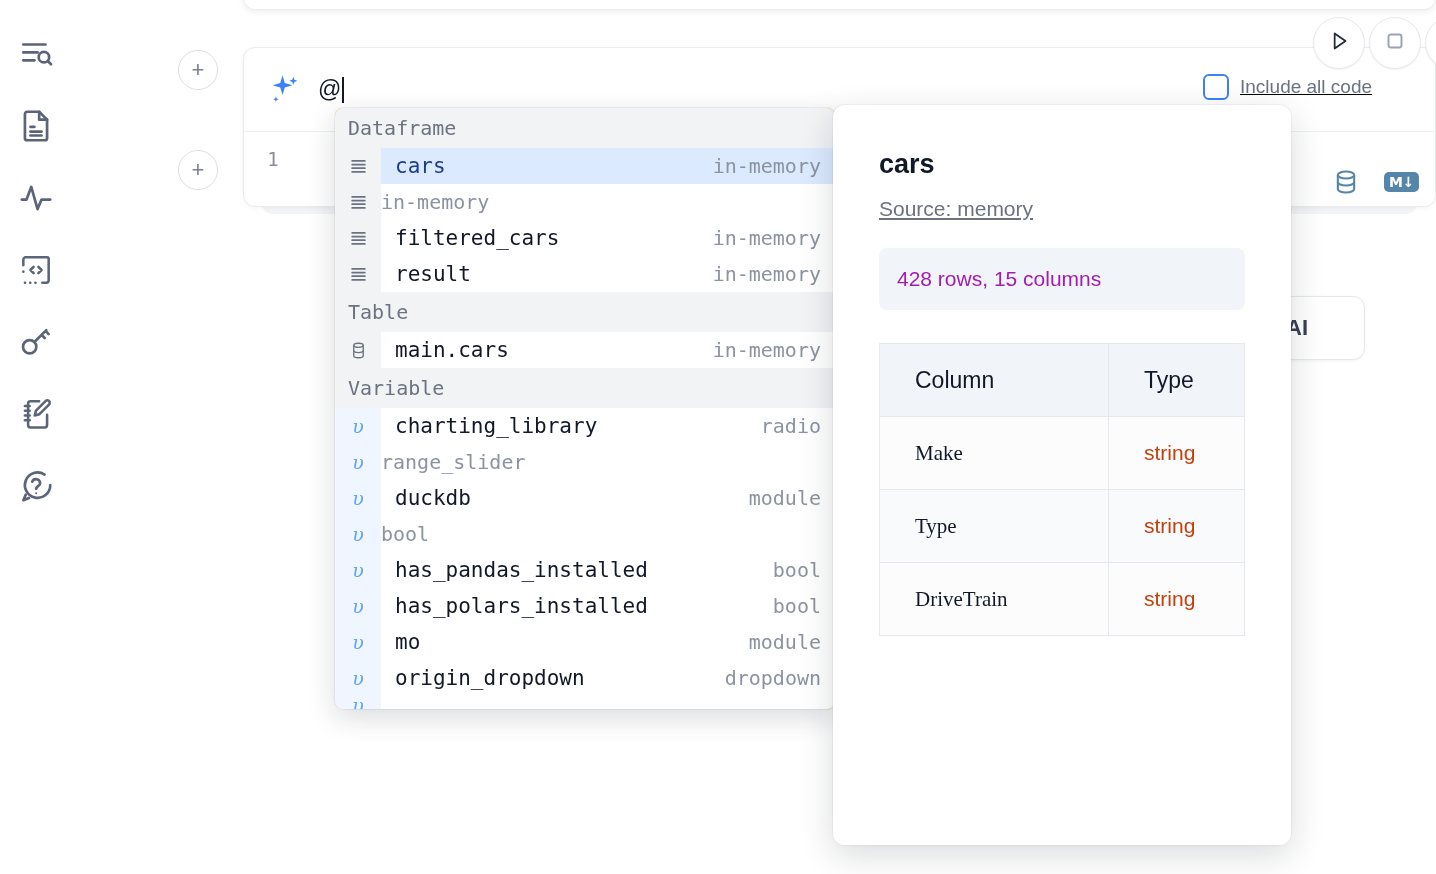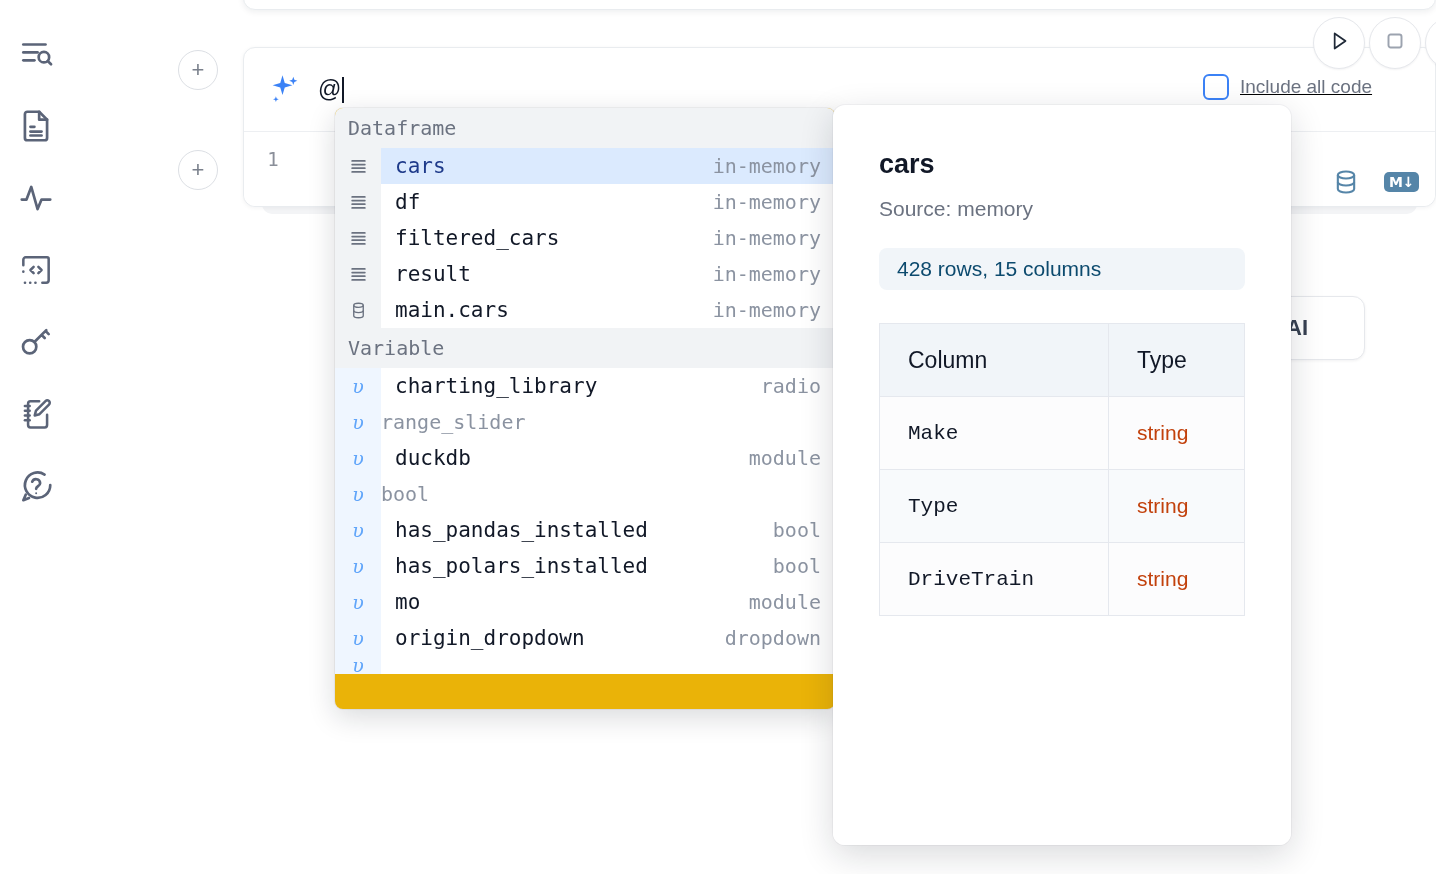--- a/index.html
+++ b/index.html
@@ -157,33 +157,33 @@
 
   
   .preview {
     position: absolute; left: 833px; top: 105px; width: 458px; height: 740px;
     background: #fff; border-radius: 12px;
     box-shadow: 0 10px 34px rgba(16,24,40,.16), 0 0 0 1px rgba(16,24,40,.04);
     z-index: 8; overflow: hidden;
   }
   .pv-inner { padding: 44px 46px 0 46px; }
   .pv-title { font-size: 27px; font-weight: bold; color: #111827; }
-  .pv-source { font-size: 21px; color: #6b7280; margin-top: 17px; }
+  .pv-source { font-size: 21px; color: #6b7280; margin-top: 17px; text-decoration: underline; }
   .pv-shape {
     margin-top: 27px; background: #f1f5f9; border-radius: 8px;
-    padding: 9px 18px; font-size: 21px; color: #0c4a6e;
+    padding: 19px 18px; font-size: 21px; color: #a21caf;
   }
   .pv-table { margin-top: 33px; width: 366px; border-collapse: collapse; }
   .pv-table th, .pv-table td {
     border: 1px solid #e5e8ee; text-align: left; height: 73px;
-    padding: 0 28px; vertical-align: middle;
+    padding: 0 35px; vertical-align: middle;
   }
   .pv-table th { background: #f1f5f9; font-weight: normal; font-size: 23px; color: #111827; }
   .pv-table td.col {
-    font-family: Liberation Mono, monospace; font-size: 21px; color: #111827;
+    font-family: Liberation Serif, serif; font-size: 21px; color: #111827;
     background: #fcfcfd;
   }
   .pv-table td.typ { font-size: 21px; color: #c2410c; background: #fcfcfd; width: 136px; }
   .pv-table tr:nth-child(even) td { background: #f8fafc; }
   .pv-fade {
     position: absolute; left: 0; bottom: 0; width: 100%; height: 58px;
     background: linear-gradient(to bottom, rgba(255,255,255,0), #fff 62%);
   }
 </style>
 </head>
@@ -349,21 +349,20 @@
       </div>
       <div class="dd-item">
         <span class="ic">
           <svg width="19" height="19" viewBox="0 0 24 24" fill="none" stroke="currentColor" stroke-width="2.2" stroke-linecap="round">
             <line x1="4" y1="5" x2="20" y2="5"></line>
             <line x1="4" y1="9.6" x2="20" y2="9.6"></line>
             <line x1="4" y1="14.2" x2="20" y2="14.2"></line>
             <line x1="4" y1="18.8" x2="20" y2="18.8"></line>
           </svg>
         </span>
-        <span class="nm">df</span>
         <span class="ty">in-memory</span>
       </div>
       <div class="dd-item">
         <span class="ic">
           <svg width="19" height="19" viewBox="0 0 24 24" fill="none" stroke="currentColor" stroke-width="2.2" stroke-linecap="round">
             <line x1="4" y1="5" x2="20" y2="5"></line>
             <line x1="4" y1="9.6" x2="20" y2="9.6"></line>
             <line x1="4" y1="14.2" x2="20" y2="14.2"></line>
             <line x1="4" y1="18.8" x2="20" y2="18.8"></line>
           </svg>
@@ -376,20 +375,21 @@
           <svg width="19" height="19" viewBox="0 0 24 24" fill="none" stroke="currentColor" stroke-width="2.2" stroke-linecap="round">
             <line x1="4" y1="5" x2="20" y2="5"></line>
             <line x1="4" y1="9.6" x2="20" y2="9.6"></line>
             <line x1="4" y1="14.2" x2="20" y2="14.2"></line>
             <line x1="4" y1="18.8" x2="20" y2="18.8"></line>
           </svg>
         </span>
         <span class="nm">result</span>
         <span class="ty">in-memory</span>
       </div>
+      <div class="dd-group">Table</div>
       <div class="dd-item">
         <span class="ic">
           <svg width="19" height="19" viewBox="0 0 24 24" fill="none" stroke="currentColor" stroke-width="1.7">
             <ellipse cx="12" cy="5.5" rx="6" ry="2.6"></ellipse>
             <path d="M6 5.5v13c0 1.5 2.7 2.6 6 2.6s6-1.1 6-2.6v-13"></path>
             <path d="M6 12c0 1.5 2.7 2.6 6 2.6s6-1.1 6-2.6"></path>
           </svg>
         </span>
         <span class="nm">main.cars</span>
         <span class="ty">in-memory</span>

